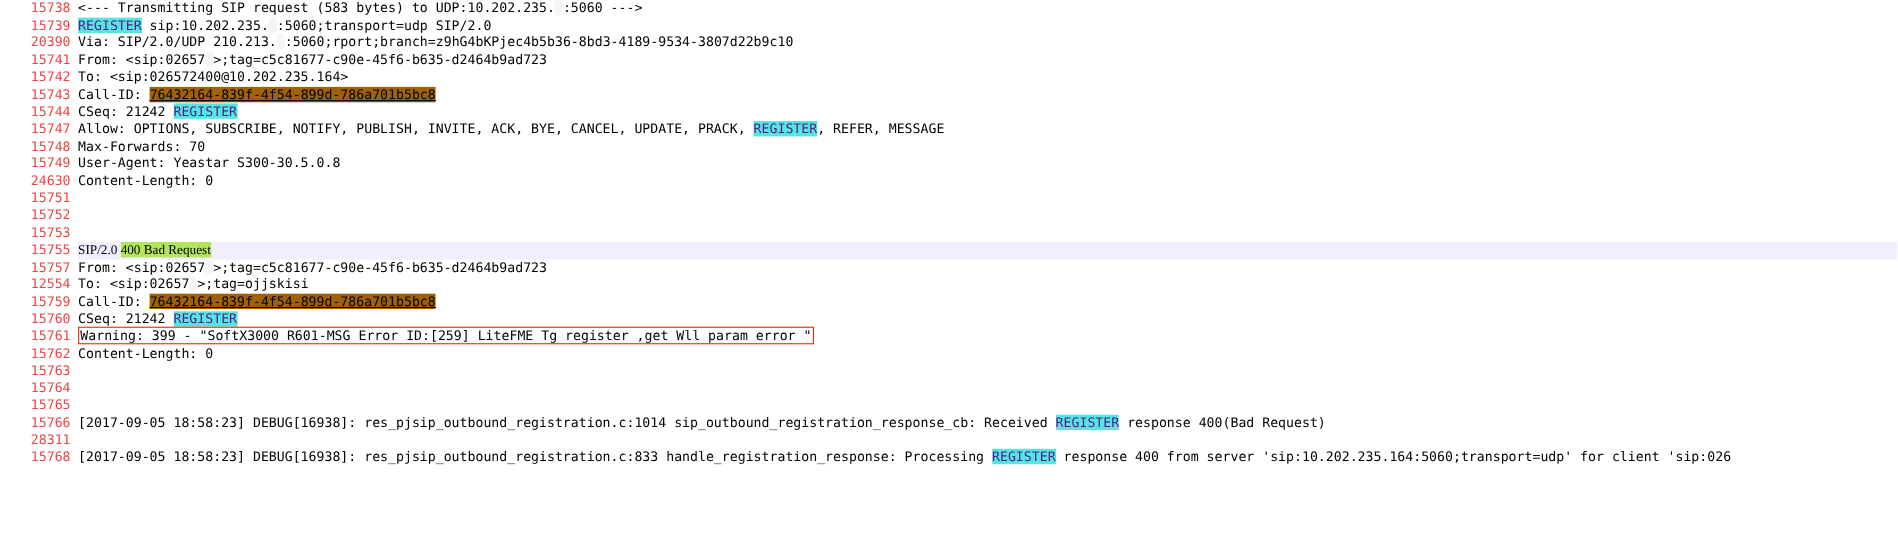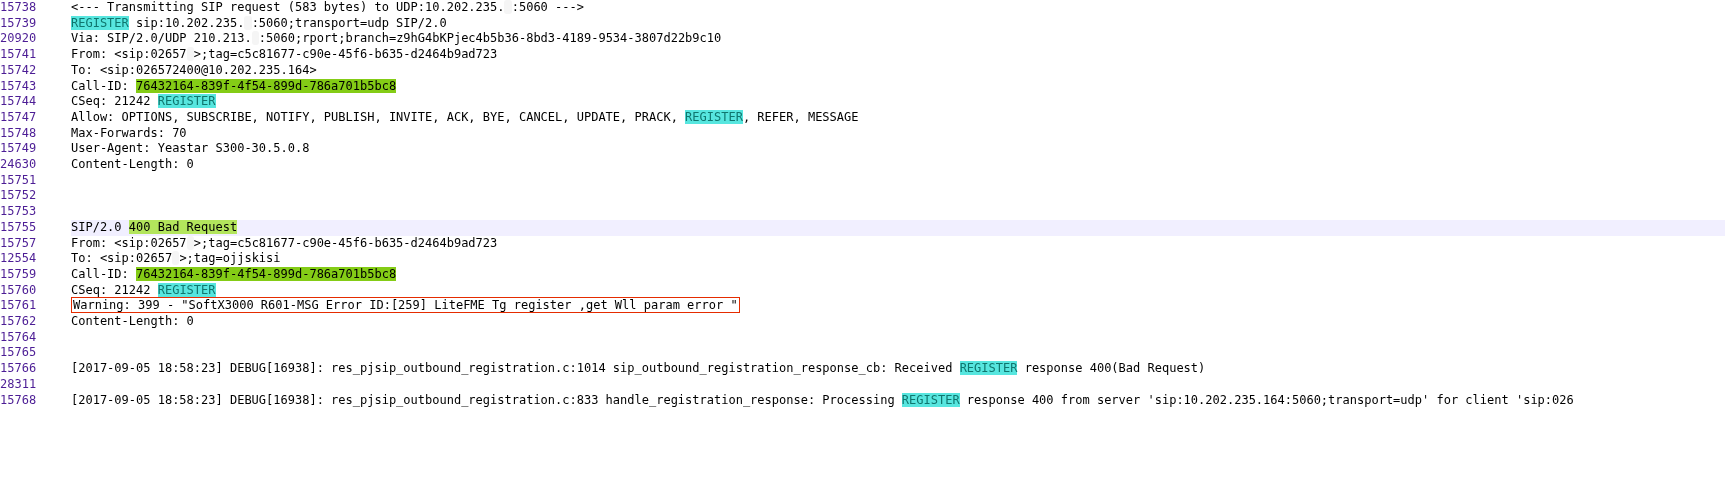--- a/index.html
+++ b/index.html
@@ -12,39 +12,41 @@
     background: #fff;
     white-space: nowrap;
   }
   .row {
     display: flex;
   }
   .gutter {
     width: 43px;
     min-width: 43px;
     text-align: left;
-    color: #4c1d95;
+    color: #ef4444;
     padding-right: 10px;
     box-sizing: border-box;
+    margin-left: 28px;
   }
   .code {
     flex: 1;
     padding-left: 0;
-    margin-left: 28px;
   }
   .row-hl .code {
     background: #f1efff;
+    font-family: Liberation Serif, serif;
   }
   .hi-cyan {
     background: #57e6df;
-    color: #0f766e;
+    color: #4c1d95;
   }
   .hi-orange {
-    background: #84cc16;
+    background: #a16207;
     color: #000;
+    text-decoration: underline;
   }
   .hi-yellowgreen {
     background: #b3e55c;
     color: #000;
   }
   .boxed {
     border: 1px solid #e52c00;
     padding: 0 1px;
   }
   .smudge {
@@ -59,21 +61,21 @@
 <div id="log">
     <div class="row">
       <div class="gutter">15738</div>
       <div class="code"><span>&lt;--- Transmitting SIP request (583 bytes) to UDP:10.202.235.</span><span class="smudge">   </span><span>:5060 ---&gt;</span></div>
     </div>
     <div class="row">
       <div class="gutter">15739</div>
       <div class="code"><span class="hi-cyan">REGISTER</span><span> sip:10.202.235.</span><span class="smudge">   </span><span>:5060;transport=udp SIP/2.0</span></div>
     </div>
     <div class="row">
-      <div class="gutter">20920</div>
+      <div class="gutter">20390</div>
       <div class="code"><span>Via: SIP/2.0/UDP 210.213.</span><span class="smudge">      </span><span>:5060;rport;branch=z9hG4bKPjec4b5b36-8bd3-4189-9534-3807d22b9c10</span></div>
     </div>
     <div class="row">
       <div class="gutter">15741</div>
       <div class="code"><span>From: &lt;sip:02657</span><span class="smudge">               </span><span>&gt;;tag=c5c81677-c90e-45f6-b635-d2464b9ad723</span></div>
     </div>
     <div class="row">
       <div class="gutter">15742</div>
       <div class="code"><span>To: &lt;sip:026572400@10.202.235.164&gt;</span></div>
     </div>
@@ -135,20 +137,24 @@
     </div>
     <div class="row">
       <div class="gutter">15761</div>
       <div class="code"><span class="boxed">Warning: 399 - "SoftX3000 R601-MSG Error ID:[259] LiteFME Tg register ,get Wll param error "</span></div>
     </div>
     <div class="row">
       <div class="gutter">15762</div>
       <div class="code"><span>Content-Length: 0</span></div>
     </div>
     <div class="row">
+      <div class="gutter">15763</div>
+      <div class="code"><span> </span></div>
+    </div>
+    <div class="row">
       <div class="gutter">15764</div>
       <div class="code"><span> </span></div>
     </div>
     <div class="row">
       <div class="gutter">15765</div>
       <div class="code"><span> </span></div>
     </div>
     <div class="row">
       <div class="gutter">15766</div>
       <div class="code"><span>[2017-09-05 18:58:23] DEBUG[16938]:   res_pjsip_outbound_registration.c:1014 sip_outbound_registration_response_cb: Received </span><span class="hi-cyan">REGISTER</span><span> response 400(Bad Request)</span></div>

